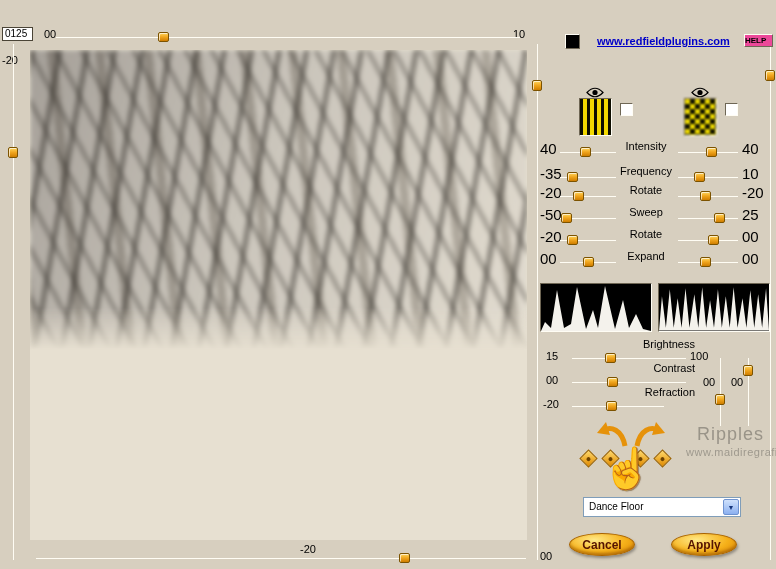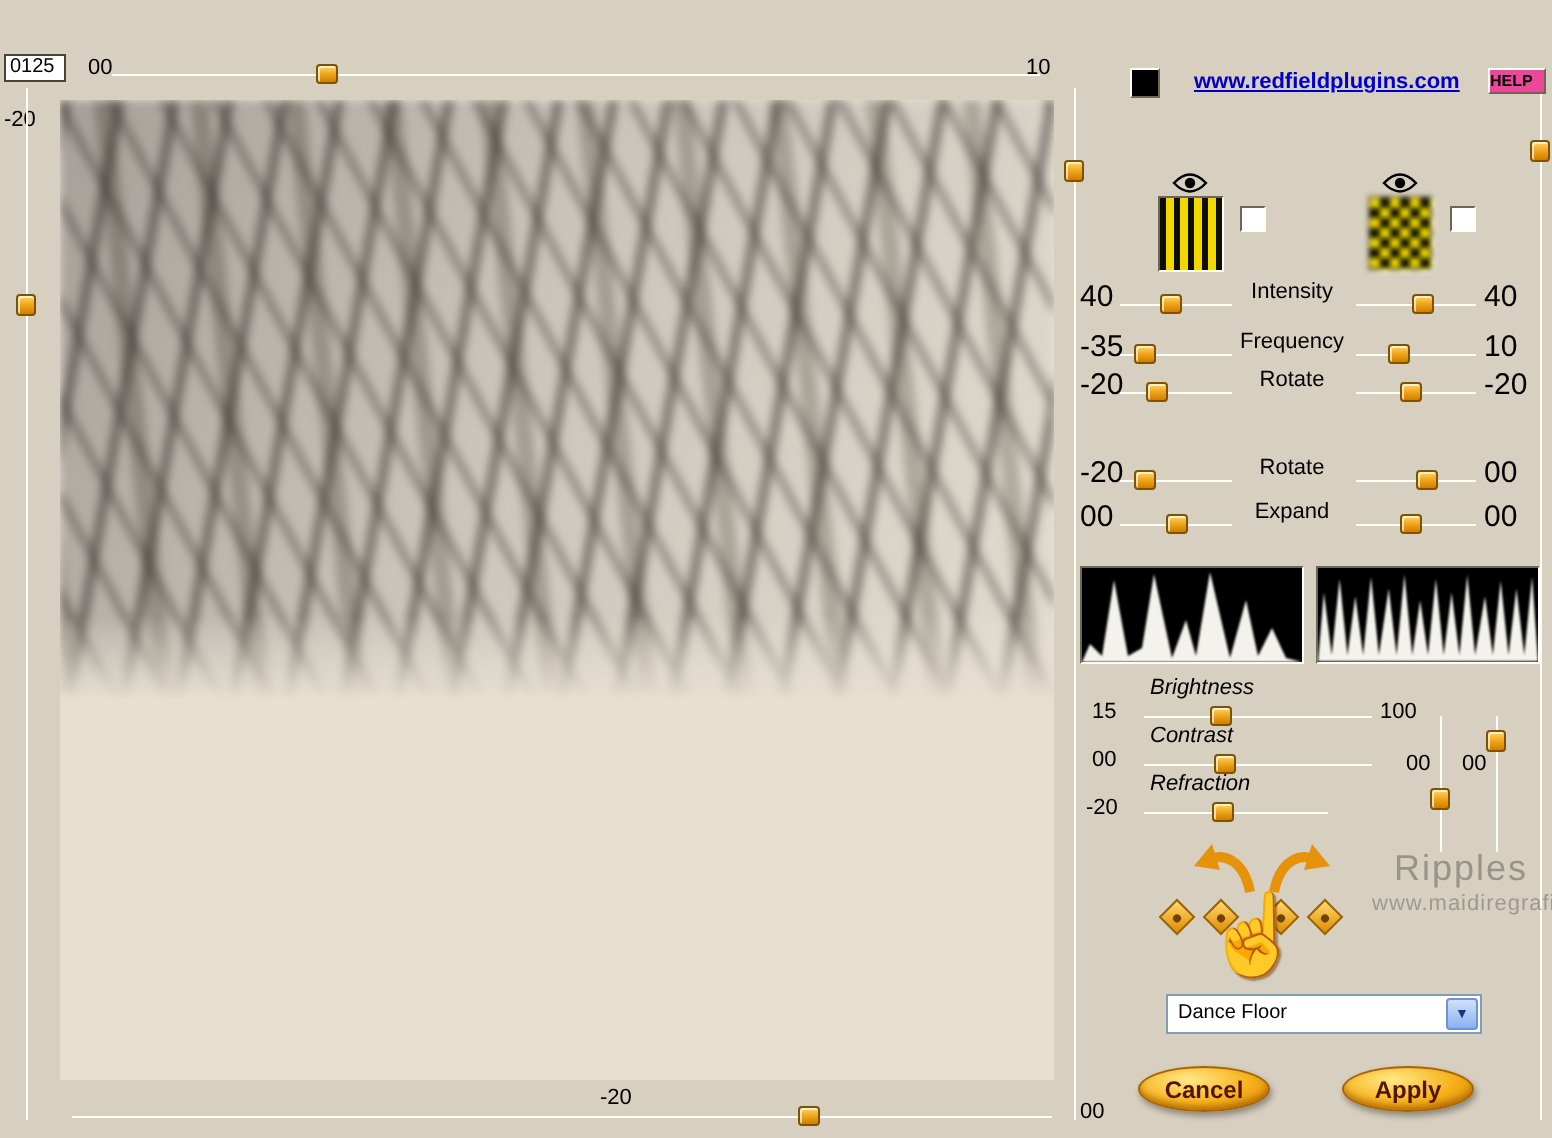--- a/index.html
+++ b/index.html
@@ -10,21 +10,21 @@
   }
   
   .titlebar {
     position: absolute; left: 0; top: 0; width: 776px; height: 22px;
     background: linear-gradient(90deg, #0d2fa0 0%, #2a5ac8 45%, #a6caf0 100%);
     color: #fff; font-weight: bold; font-size: 12px; line-height: 22px;
     padding-left: 7px; cursor: default;
   }
   
   .lbl { position: absolute; font-size: 11px; color: #000; white-space: nowrap; }
-  .lbl-c { text-align: left; font-style: italic; }
+  .lbl-c { text-align: right; }
   
   .htrack { position: absolute; height: 1px; background: #6e6654; border-bottom: 1px solid #fffdf4; }
   .vtrack { position: absolute; width: 1px; background: #6e6654; border-right: 1px solid #fffdf4; }
   .handle {
     position: absolute; width: 11px; height: 10px; top: -5px; margin-left: -5px;
     background: linear-gradient(180deg, #ffd65e 0%, #f0a51d 50%, #cf7e00 100%);
     border: 1px solid #7c5300; border-radius: 2px;
     box-shadow: inset 1px 1px 0 rgba(255,255,255,.65);
     cursor: pointer;
   }
@@ -199,20 +199,31 @@
   <div class="prow" style="top:182px">
     <span class="pv pv-l">-20</span>
     <div class="htrack ltrack">
         <div class="handle" style="left:32%"></div>
       </div>
     <span class="pname">Rotate</span>
     <div class="htrack rtrack">
         <div class="handle" style="left:45%"></div>
       </div>
     <span class="pv pv-r">-20</span>
+  </div>
+  <div class="prow" style="top:204px">
+    <span class="pv pv-l">-50</span>
+    <div class="htrack ltrack">
+        <div class="handle" style="left:10%"></div>
+      </div>
+    <span class="pname">Sweep</span>
+    <div class="htrack rtrack">
+        <div class="handle" style="left:68%"></div>
+      </div>
+    <span class="pv pv-r">25</span>
   </div>
   <div class="prow" style="top:226px">
     <span class="pv pv-l">-20</span>
     <div class="htrack ltrack">
         <div class="handle" style="left:22%"></div>
       </div>
     <span class="pname">Rotate</span>
     <div class="htrack rtrack">
         <div class="handle" style="left:58%"></div>
       </div>

